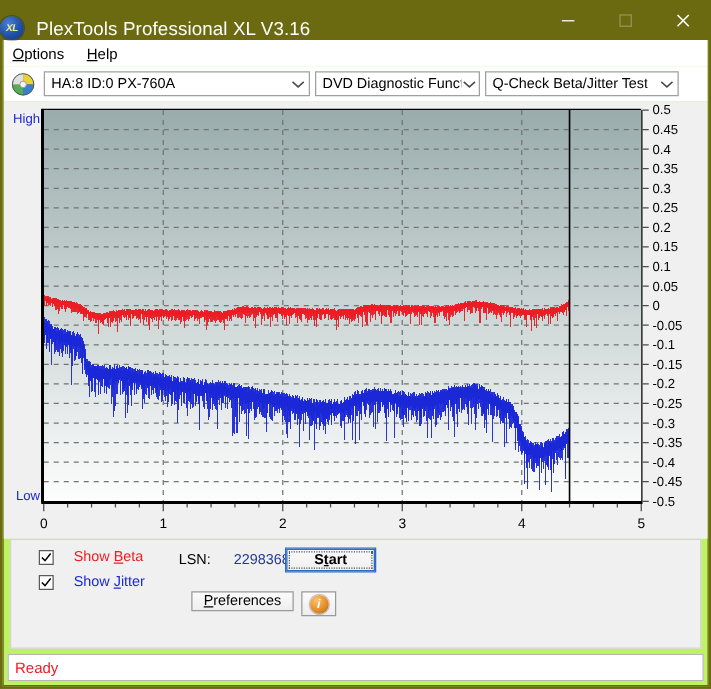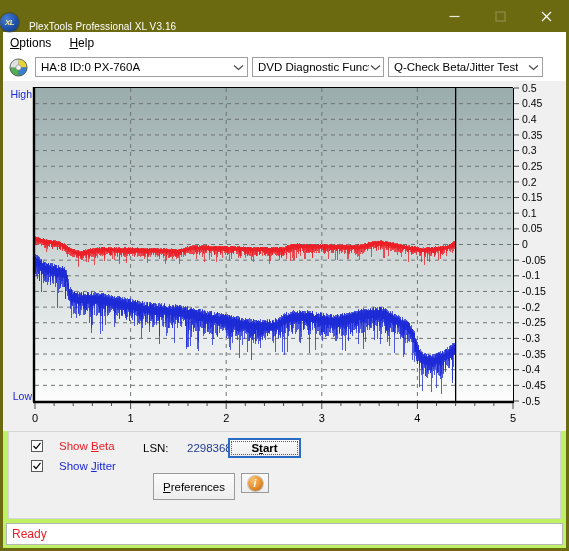--- a/index.html
+++ b/index.html
@@ -25,21 +25,21 @@
   .app-icon{
     width:19px;height:19px;border-radius:50%;
     background:radial-gradient(circle at 35% 30%,#4a7fd4 0%,#1f4fa8 55%,#123877 100%);
     display:flex;align-items:center;justify-content:center;
     font-size:8px;font-weight:bold;color:#f2e9a0;font-style:italic;
     letter-spacing:-0.5px;
     box-shadow:0 0 0 1px rgba(0,0,0,0.25);
     flex:0 0 auto;
   }
   .title-text{
-    margin-left:10px;font-size:10px;color:#ffffff;letter-spacing:0.1px;
+    margin-left:10px;font-size:15px;color:#ffffff;letter-spacing:0.1px;
     white-space:nowrap;
   }
   .winbtns{position:absolute;right:0;top:0;height:32px;display:flex;}
   .winbtn{
     width:46px;height:32px;display:flex;align-items:center;justify-content:center;
     color:#e8e8d8;font-size:13px;
   }
   .winbtn.close{font-size:15px;color:#ffffff;}
   .winbtn svg{display:block;}
   
@@ -106,21 +106,21 @@
     font-size:11.5px;color:#000;
     display:flex;align-items:center;justify-content:center;
   }
   .btn u{text-decoration:underline;}
   .btn.focused{border:1px solid #2a6bc4;box-shadow:0 0 0 1px #2a6bc4 inset;font-weight:bold;}
   .btn.focused .focusring{
     position:absolute;left:2px;top:2px;right:2px;bottom:2px;
     border:1px dotted #5a5a5a;
   }
   #btn-start{left:219px;top:6px;width:73px;height:20px;}
-  #btn-prefs{left:144px;top:41px;width:82px;height:27px;}
+  #btn-prefs{left:144px;top:41px;width:82px;height:16px;}
   #btn-info{left:232px;top:41px;width:28px;height:20px;}
   .info-glyph{
     width:15px;height:15px;border-radius:50%;
     background:radial-gradient(circle at 35% 28%,#ffc06a 0%,#e08a28 60%,#a85f10 100%);
     color:#fff;font-size:10px;font-weight:bold;font-style:italic;
     display:flex;align-items:center;justify-content:center;
     box-shadow:0 0 0 1px rgba(0,0,0,0.2);
   }
   
   .statusbar{

